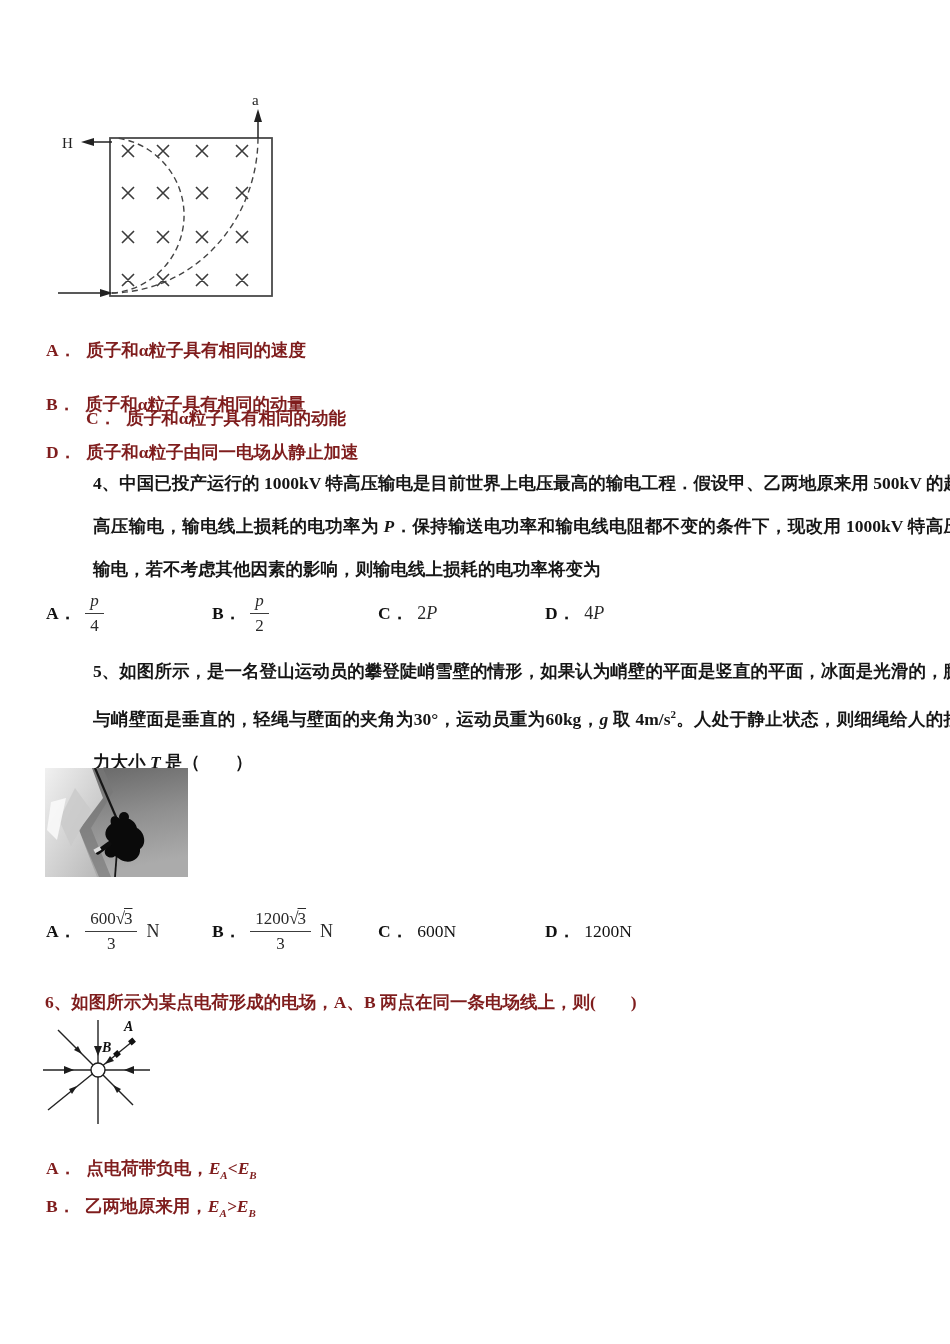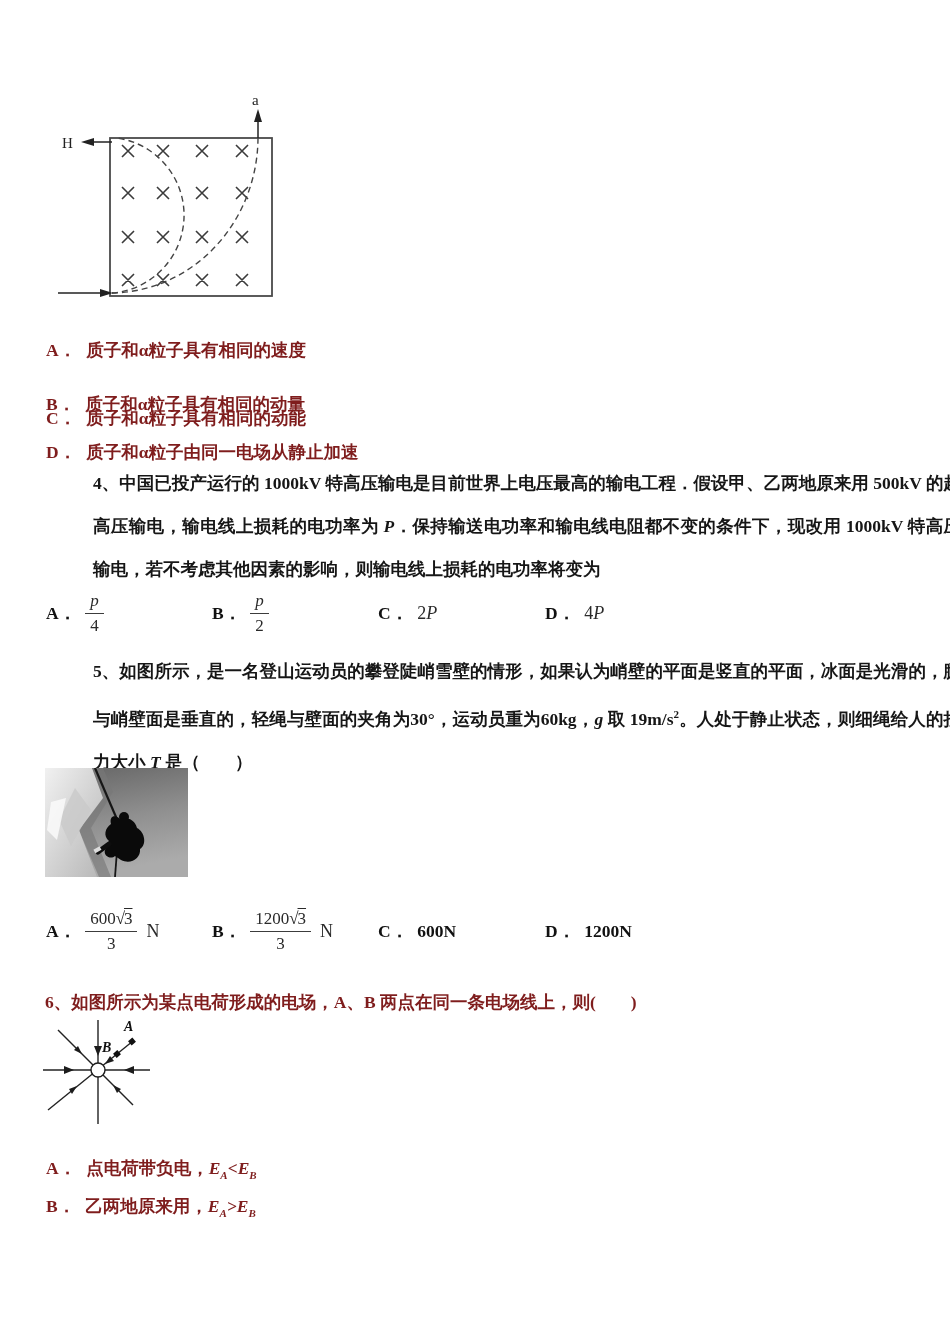--- a/index.html
+++ b/index.html
@@ -33,21 +33,21 @@
     display:inline-flex;flex-direction:column;align-items:center;
     font-weight:400;font-size:17px;color:#2a2a2a;line-height:1.15;
   }
   .f-num{border-bottom:1.5px solid #3c3c3c;padding:0 5px 2px;}
   .f-den{padding-top:2px;}
   .math{font-weight:400;color:#2a2a2a;font-size:18px;}
   .math i{font-style:italic;font-family:"Liberation Serif",serif;}
   .radicand{text-decoration:overline;}
   .radical{letter-spacing:-1px;}
   .unit{font-weight:400;color:#2a2a2a;font-size:18px;}
-  .bold-val{font-weight:700;color:#111;}
+  .bold-val{font-weight:400;color:#111;}
   .formula{font-weight:700;font-style:italic;}
   .formula sub{font-size:11px;font-weight:700;}
   i.var{font-style:italic;font-weight:600;}
   sup.sq{font-size:11px;font-weight:600;}
   svg text{font-family:"Liberation Serif","DejaVu Serif",serif;}
   .fig{position:absolute;}
 </style>
 </head>
 <body>
 
@@ -82,21 +82,21 @@
       <polygon points="50,197 50,205 63,201" fill="#222"></polygon>
     </g>
   </svg>
 
   <div class="line" style="top:338px;">
     <span class="opt-letter">A．</span><span class="opt-text">质子和α粒子具有相同的速度</span>
   </div>
   <div class="line" style="top:392px;">
     <span class="opt-letter">B．</span><span class="opt-text">质子和α粒子具有相同的动量</span>
   </div>
-  <div class="line" style="top:406px;">
+  <div class="line" style="top:406px;margin-left:40px;">
     <span class="opt-letter">C．</span><span class="opt-text">质子和α粒子具有相同的动能</span>
   </div>
   <div class="line" style="top:440px;">
     <span class="opt-letter">D．</span><span class="opt-text">质子和α粒子由同一电场从静止加速</span>
   </div>
 
   <div class="para" style="top:462px;">
     <span>4、</span><span>中国已投产运行的 1000kV 特高压输电是目前世界上电压最高的输电工程．假设甲、乙两地原来用 500kV 的起高压输电，输电线上损耗的电功率为 </span><i class="var">P</i><span>．保持输送电功率和输电线电阻都不变的条件下，现改用 1000kV 特高压输电，若不考虑其他因素的影响，则输电线上损耗的电功率将变为</span>
   </div>
 
@@ -119,21 +119,21 @@
       <span class="opt-letter">C．</span>
       <span class="math"><span>2</span><i>P</i></span>
     </div>
     <div class="optcell" style="left:545px;top:584px;">
       <span class="opt-letter">D．</span>
       <span class="math"><span>4</span><i>P</i></span>
     </div>
   </div>
 
   <div class="para" style="top:650px;">
-    <span>5、</span><span>如图所示，是一名登山运动员的攀登陡峭雪壁的情形，如果认为峭壁的平面是竖直的平面，冰面是光滑的，腿与峭壁面是垂直的，轻绳与壁面的夹角为30°，运动员重为60kg，</span><i class="var">g</i><span> 取 19m/s</span><sup class="sq">2</sup><span>。人处于静止状态，则细绳给人的拉力大小 </span><i class="var">T</i><span> 是（　　）</span>
+    <span>5、</span><span>如图所示，是一名登山运动员的攀登陡峭雪壁的情形，如果认为峭壁的平面是竖直的平面，冰面是光滑的，腿与峭壁面是垂直的，轻绳与壁面的夹角为30°，运动员重为60kg，</span><i class="var">g</i><span> 取 4m/s</span><sup class="sq">2</sup><span>。人处于静止状态，则细绳给人的拉力大小 </span><i class="var">T</i><span> 是（　　）</span>
   </div>
 
   <svg class="fig" style="left:45px;top:768px;" width="143" height="109" viewBox="0 0 143 109">
     <defs>
       <linearGradient id="slopeGrad" x1="0" y1="0" x2="0.25" y2="1">
         <stop offset="0" stop-color="#636363"></stop>
         <stop offset="0.55" stop-color="#8f8f8f"></stop>
         <stop offset="1" stop-color="#ababab"></stop>
       </linearGradient>
       <linearGradient id="snowGrad" x1="0" y1="0" x2="1" y2="1">

